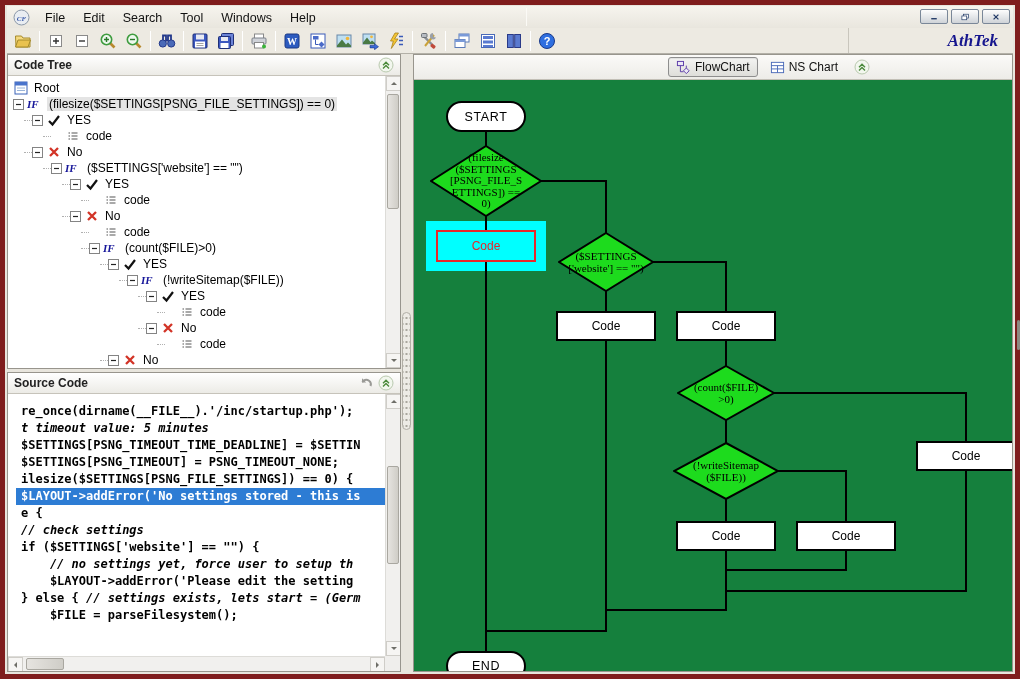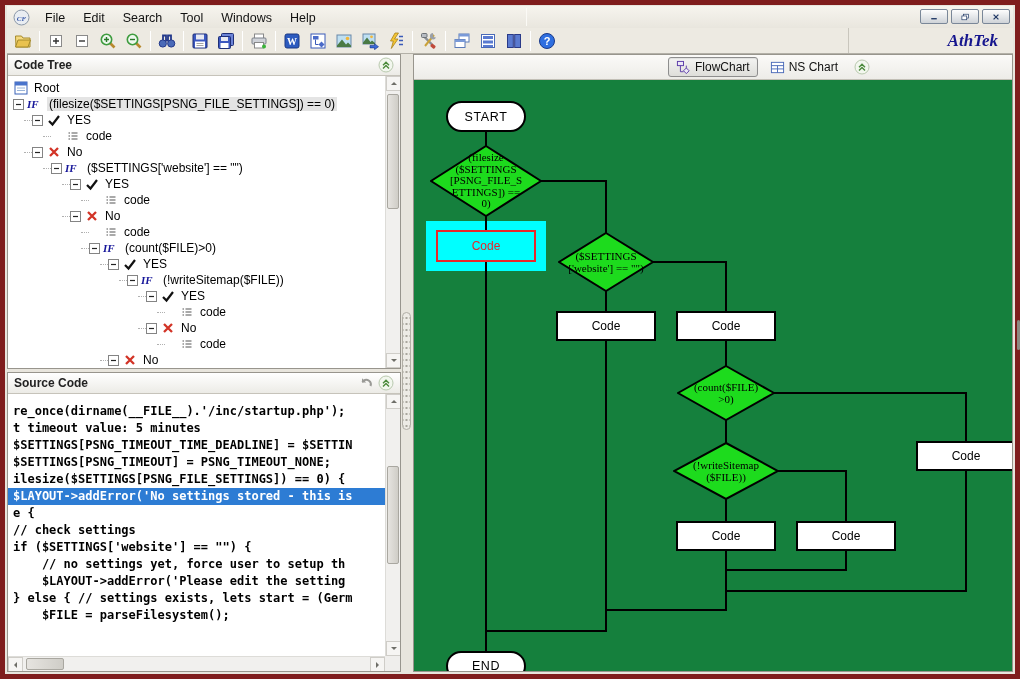--- a/index.html
+++ b/index.html
@@ -43,23 +43,23 @@
   .t-exp{flex:0 0 auto;width:11px;height:11px;margin-right:3px;}
   .t-exp svg{display:block;width:11px;height:11px;}
   .t-slot{flex:0 0 auto;width:14px;}
   .t-ic{flex:0 0 auto;width:15px;height:14px;margin-right:4px;display:flex;align-items:center;justify-content:center;}
   .t-ic svg{width:14px;height:14px;display:block;}
   .if-ic{font:italic bold 11px "Liberation Serif",serif;color:#16169a;flex:0 0 auto;width:18px;margin-right:2px;}
   .t-label{padding:0 2px;}
   .tree-row.selected .t-label{background:#e4e4e4;}
 
   
-  .code-area{position:absolute;top:0;left:0;right:15px;bottom:15px;overflow:hidden;padding-top:9px;}
+  .code-area{position:absolute;top:0;left:0;right:15px;bottom:15px;overflow:hidden;padding-top:9px;padding-left:8px;}
   .code-line{display:block;white-space:pre;padding-left:5px;height:17px;line-height:17px;font-family:"DejaVu Sans Mono","Liberation Mono",monospace;font-size:12px;font-weight:bold;color:#000;}
-  .code-line .cmt, .code-line.comment{}
+  .code-line .cmt, .code-line.comment{font-style:italic;}
   .code-line.highlight{background:#2d7cd4;color:#fff;}
 
   
   .vscroll{position:absolute;right:0;top:0;bottom:0;width:15px;background:#f1f0ee;border-left:1px solid #dddcd8;}
   .hscroll{position:absolute;left:0;right:15px;bottom:0;height:15px;background:#f1f0ee;border-top:1px solid #dddcd8;}
   .sc-corner{position:absolute;right:0;bottom:0;width:15px;height:15px;background:#efeeec;}
   .sbtn{position:absolute;background:#f6f5f3;border:1px solid #cfcdc8;display:flex;align-items:center;justify-content:center;}
   .vscroll .sbtn{width:15px;height:15px;left:0;}
   .hscroll .sbtn{width:15px;height:15px;top:0;}
   .arr{width:0;height:0;border:3.5px solid transparent;}

